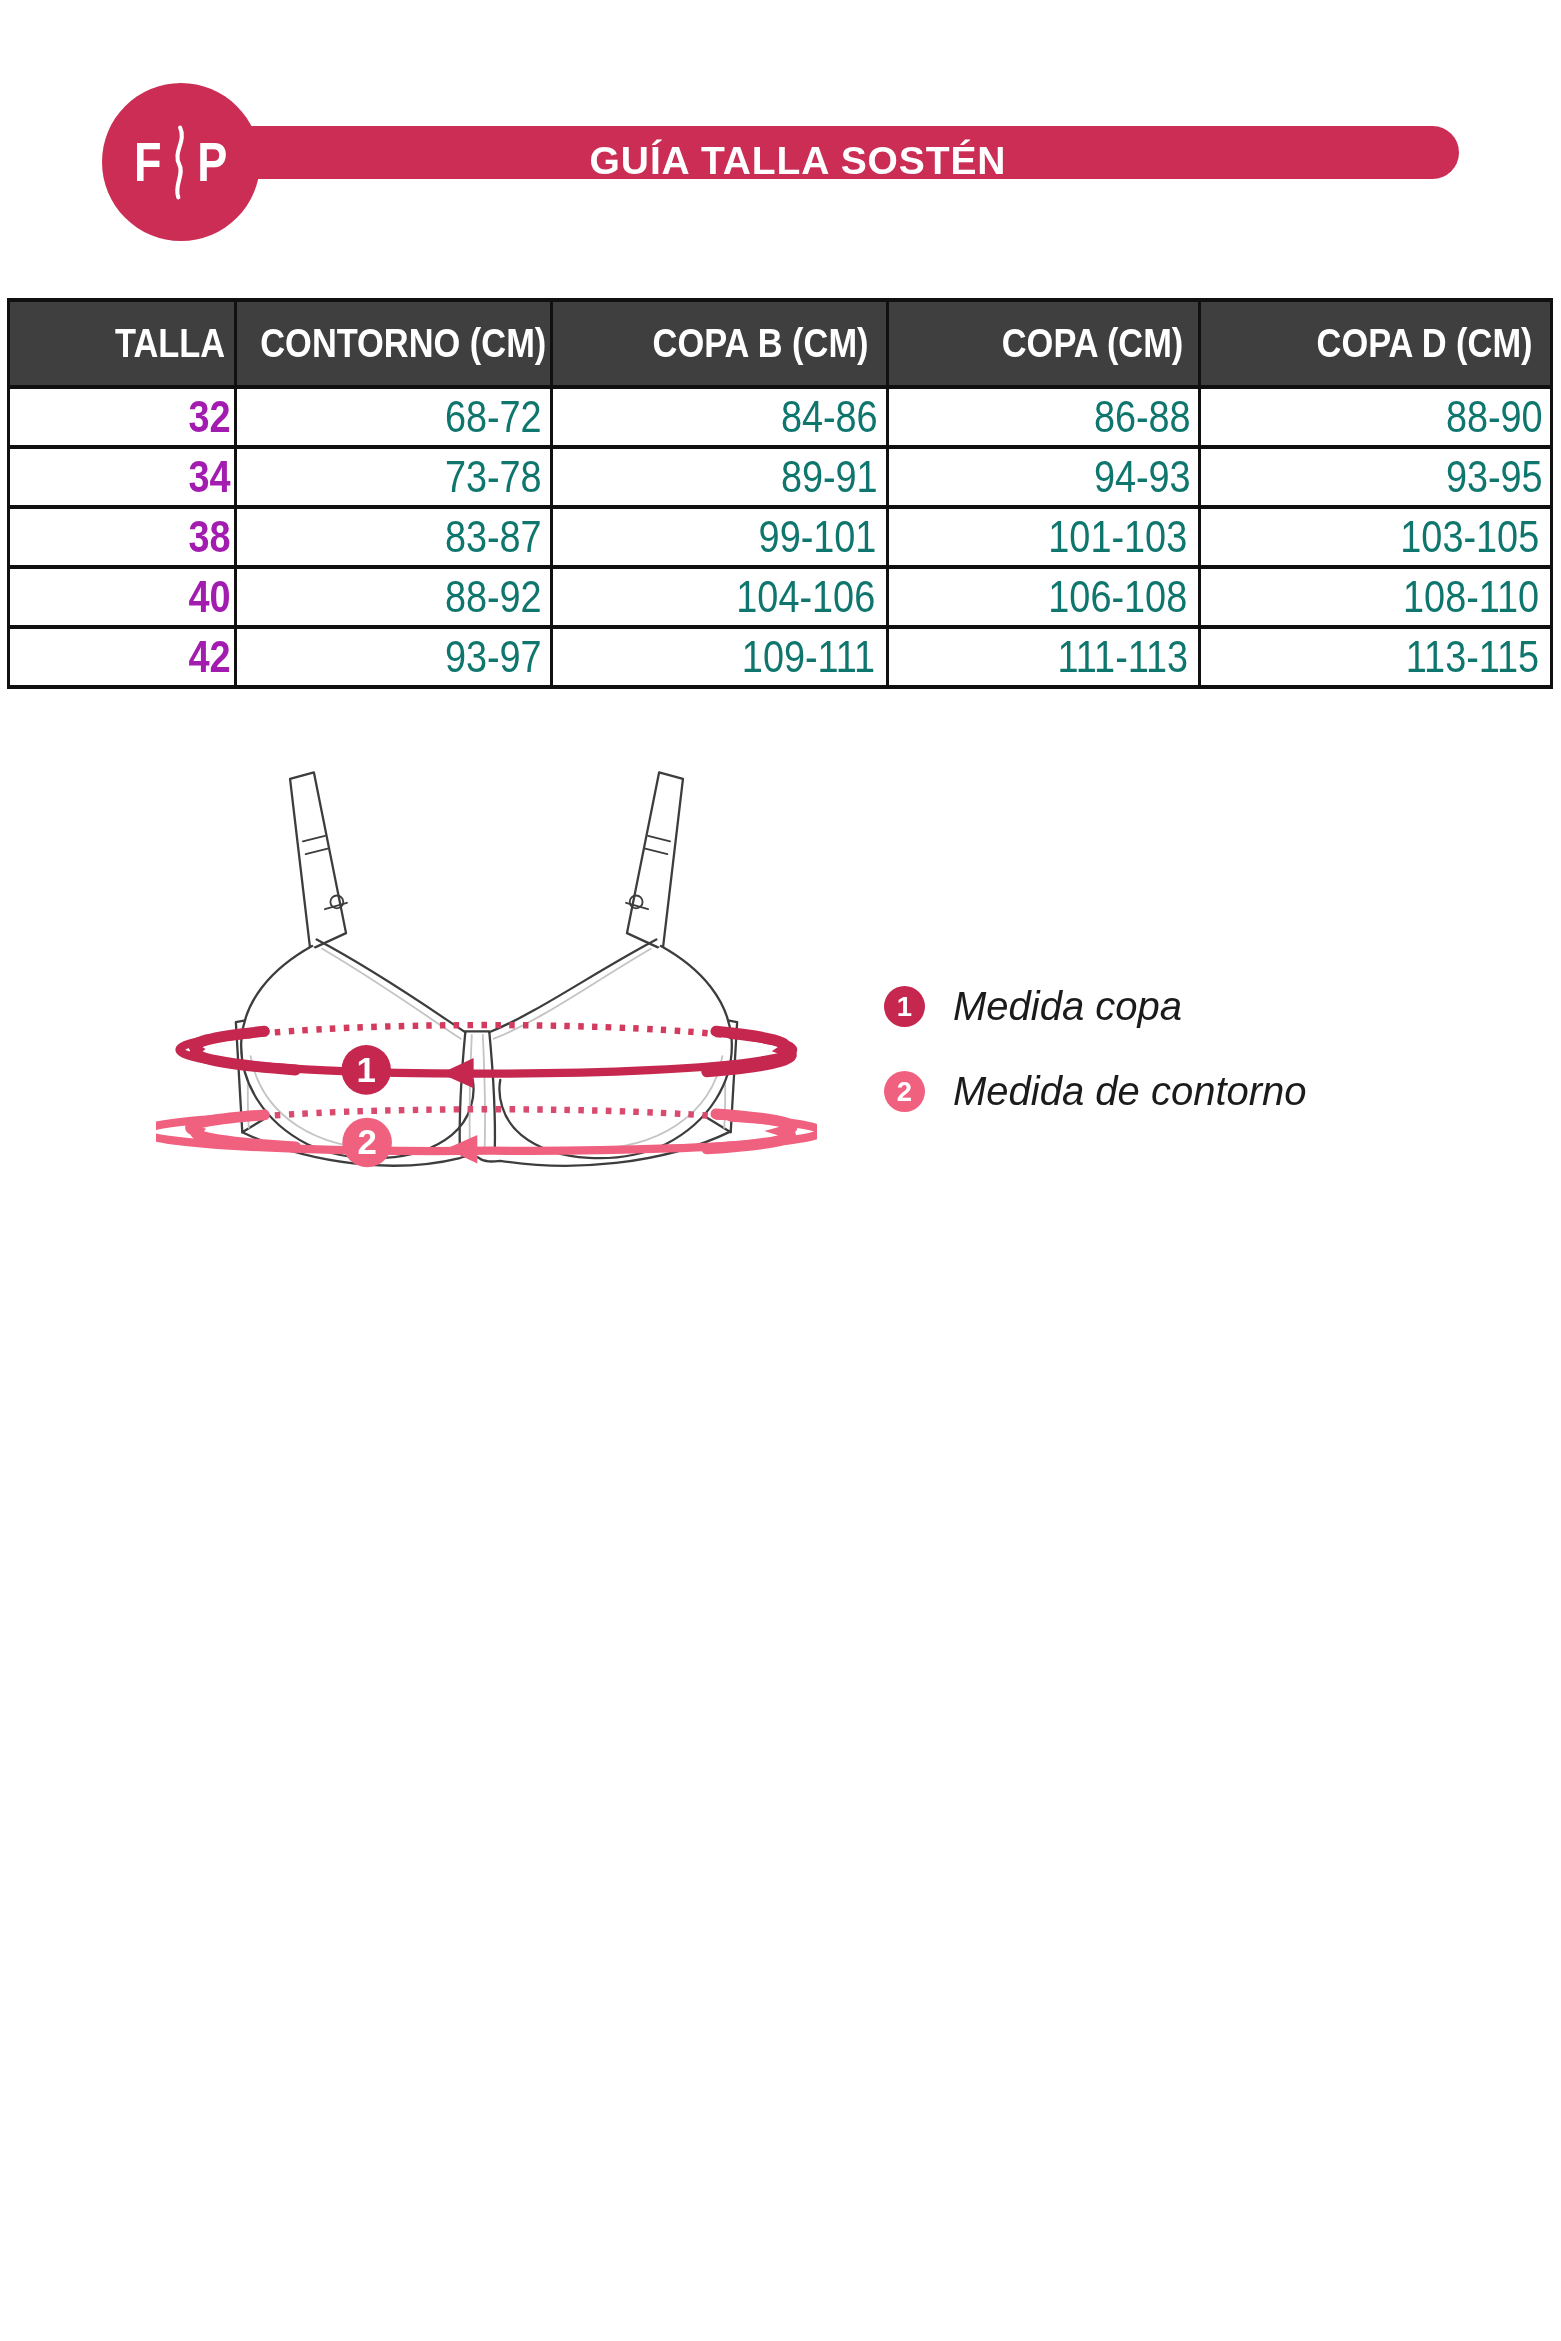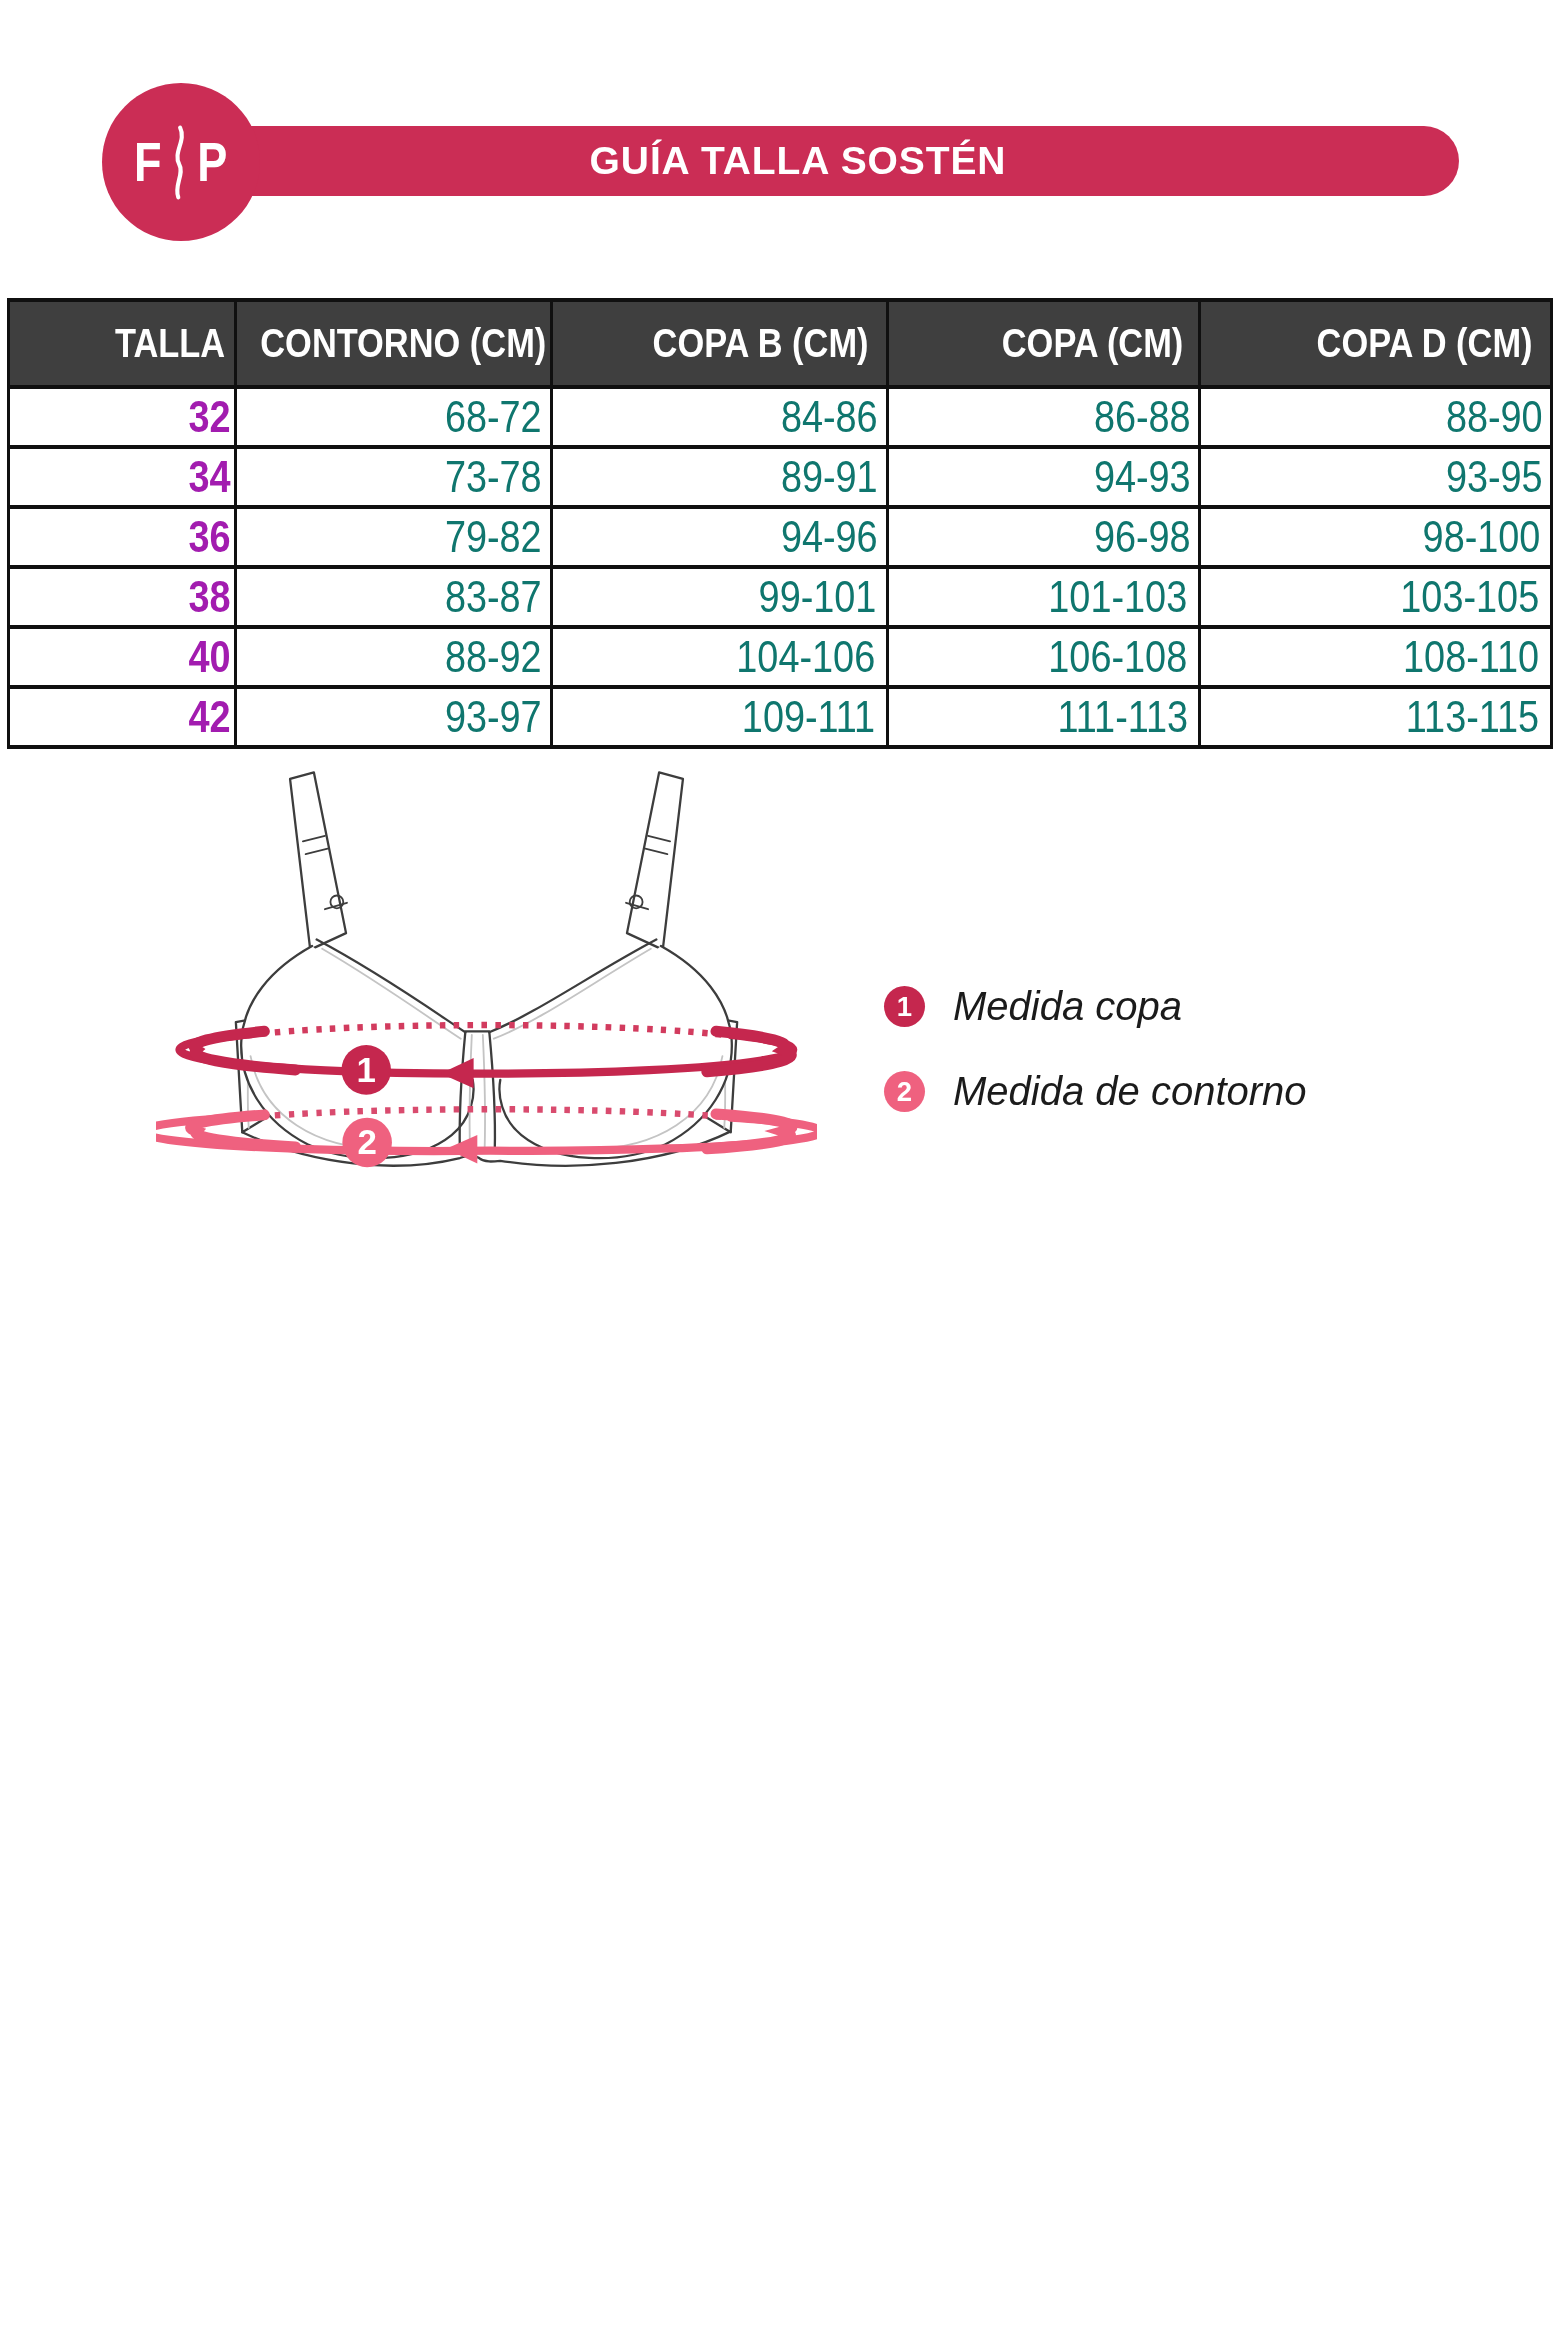--- a/index.html
+++ b/index.html
@@ -2,21 +2,21 @@
 <html style="font-size:14.7px"><head>
 <meta charset="utf-8">
 <style>
   html,body { margin:0; padding:0; background:#ffffff; }
   #page {
     position:relative; width:1561px; height:2342px; background:#ffffff;
     font-family:"Liberation Sans", sans-serif; overflow:hidden;
   }
   
   #header-bar {
-    position:absolute; left:220px; top:126px; width:1239px; height:70px;
+    position:absolute; left:220px; top:126px; width:1239px; height:53px;
     background:#cb2d55; border-radius:0 35px 35px 0;
   }
   #page-title {
     position:absolute; left:0; top:0; width:100%; height:70px;
     line-height:70px; text-align:center; box-sizing:border-box; padding-right:83px;
     color:#ffffff; font-size:39px; font-weight:700; letter-spacing:0.9px;
   }
   #brand-logo {
     position:absolute; left:102px; top:83px; width:158px; height:158px;
     background:#cb2d55; border-radius:50%; z-index:2;
@@ -93,27 +93,20 @@
             <td class=""><span>88-90</span></td>
           </tr>
           <tr>
             <td class="size-col"><span>34</span></td>
             <td class=""><span>73-78</span></td>
             <td class=""><span>89-91</span></td>
             <td class=""><span>94-93</span></td>
             <td class=""><span>93-95</span></td>
           </tr>
           <tr>
-            <td class="size-col"><span>36</span></td>
-            <td class=""><span>79-82</span></td>
-            <td class=""><span>94-96</span></td>
-            <td class=""><span>96-98</span></td>
-            <td class=""><span>98-100</span></td>
-          </tr>
-          <tr>
             <td class="size-col"><span>38</span></td>
             <td class=""><span>83-87</span></td>
             <td class=""><span>99-101</span></td>
             <td class=""><span>101-103</span></td>
             <td class=""><span>103-105</span></td>
           </tr>
           <tr>
             <td class="size-col"><span>40</span></td>
             <td class=""><span>88-92</span></td>
             <td class=""><span>104-106</span></td>

